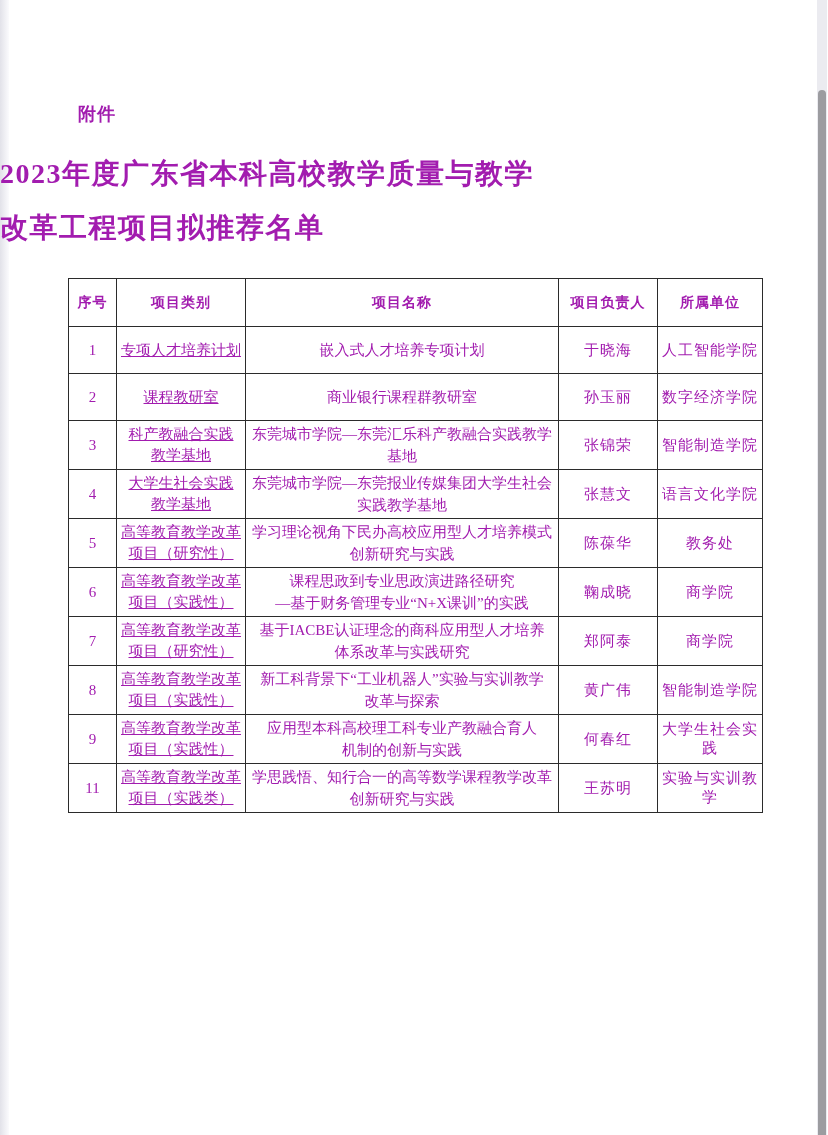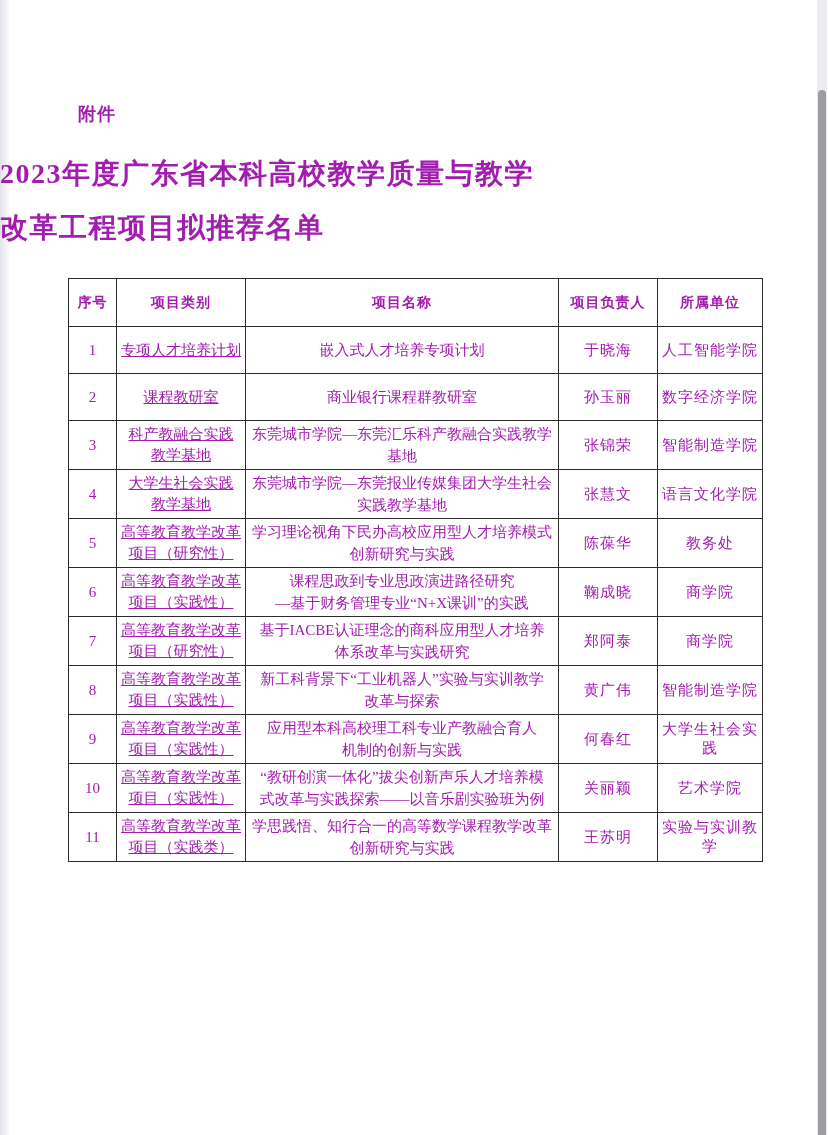--- a/index.html
+++ b/index.html
@@ -161,29 +161,20 @@
         <tr>
     <td class="cell-no">9</td>
     <td class="cell-category">高等教育教学改革
 项目（实践性）</td>
     <td class="cell-name">应用型本科高校理工科专业产教融合育人
 机制的创新与实践</td>
     <td class="cell-leader">何春红</td>
     <td class="cell-unit">大学生社会实践</td>
   </tr>
         <tr>
-    <td class="cell-no">10</td>
-    <td class="cell-category">高等教育教学改革
-项目（实践性）</td>
-    <td class="cell-name">“教研创演一体化”拔尖创新声乐人才培养模
-式改革与实践探索——以音乐剧实验班为例</td>
-    <td class="cell-leader">关丽颖</td>
-    <td class="cell-unit">艺术学院</td>
-  </tr>
-        <tr>
     <td class="cell-no">11</td>
     <td class="cell-category">高等教育教学改革
 项目（实践类）</td>
     <td class="cell-name">学思践悟、知行合一的高等数学课程教学改革
 创新研究与实践</td>
     <td class="cell-leader">王苏明</td>
     <td class="cell-unit">实验与实训教学</td>
   </tr>
       </tbody>
   </table>

